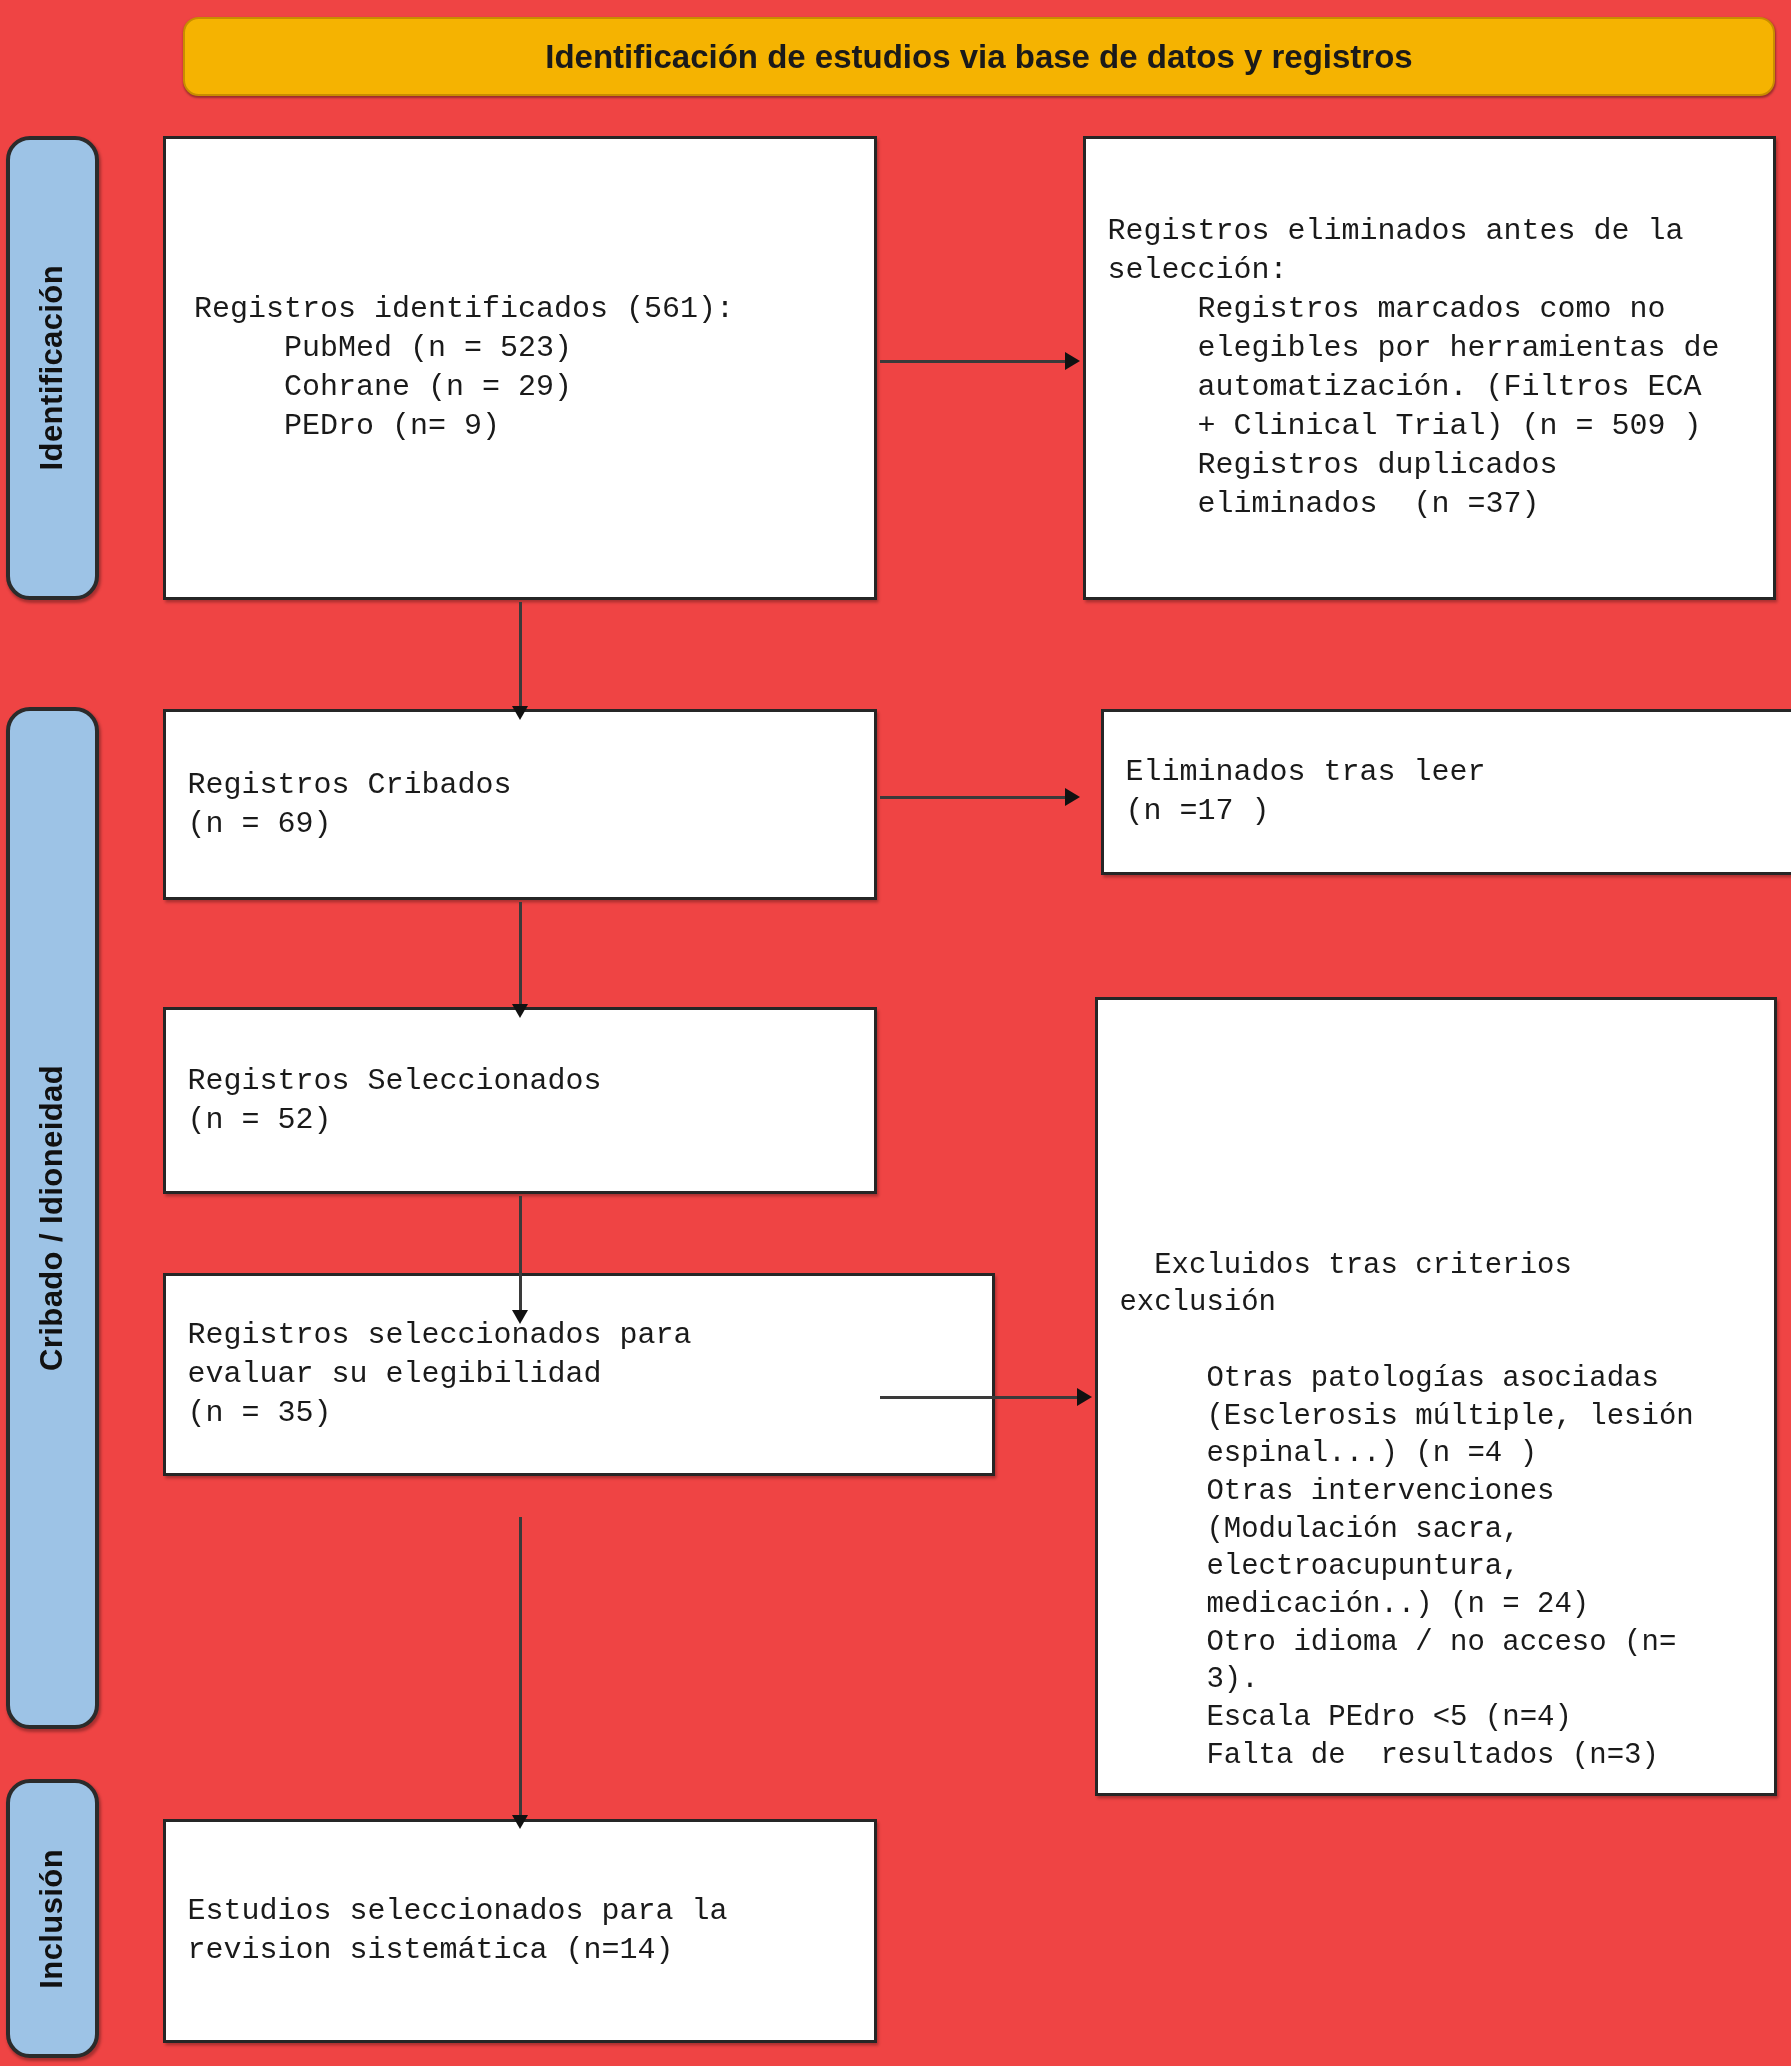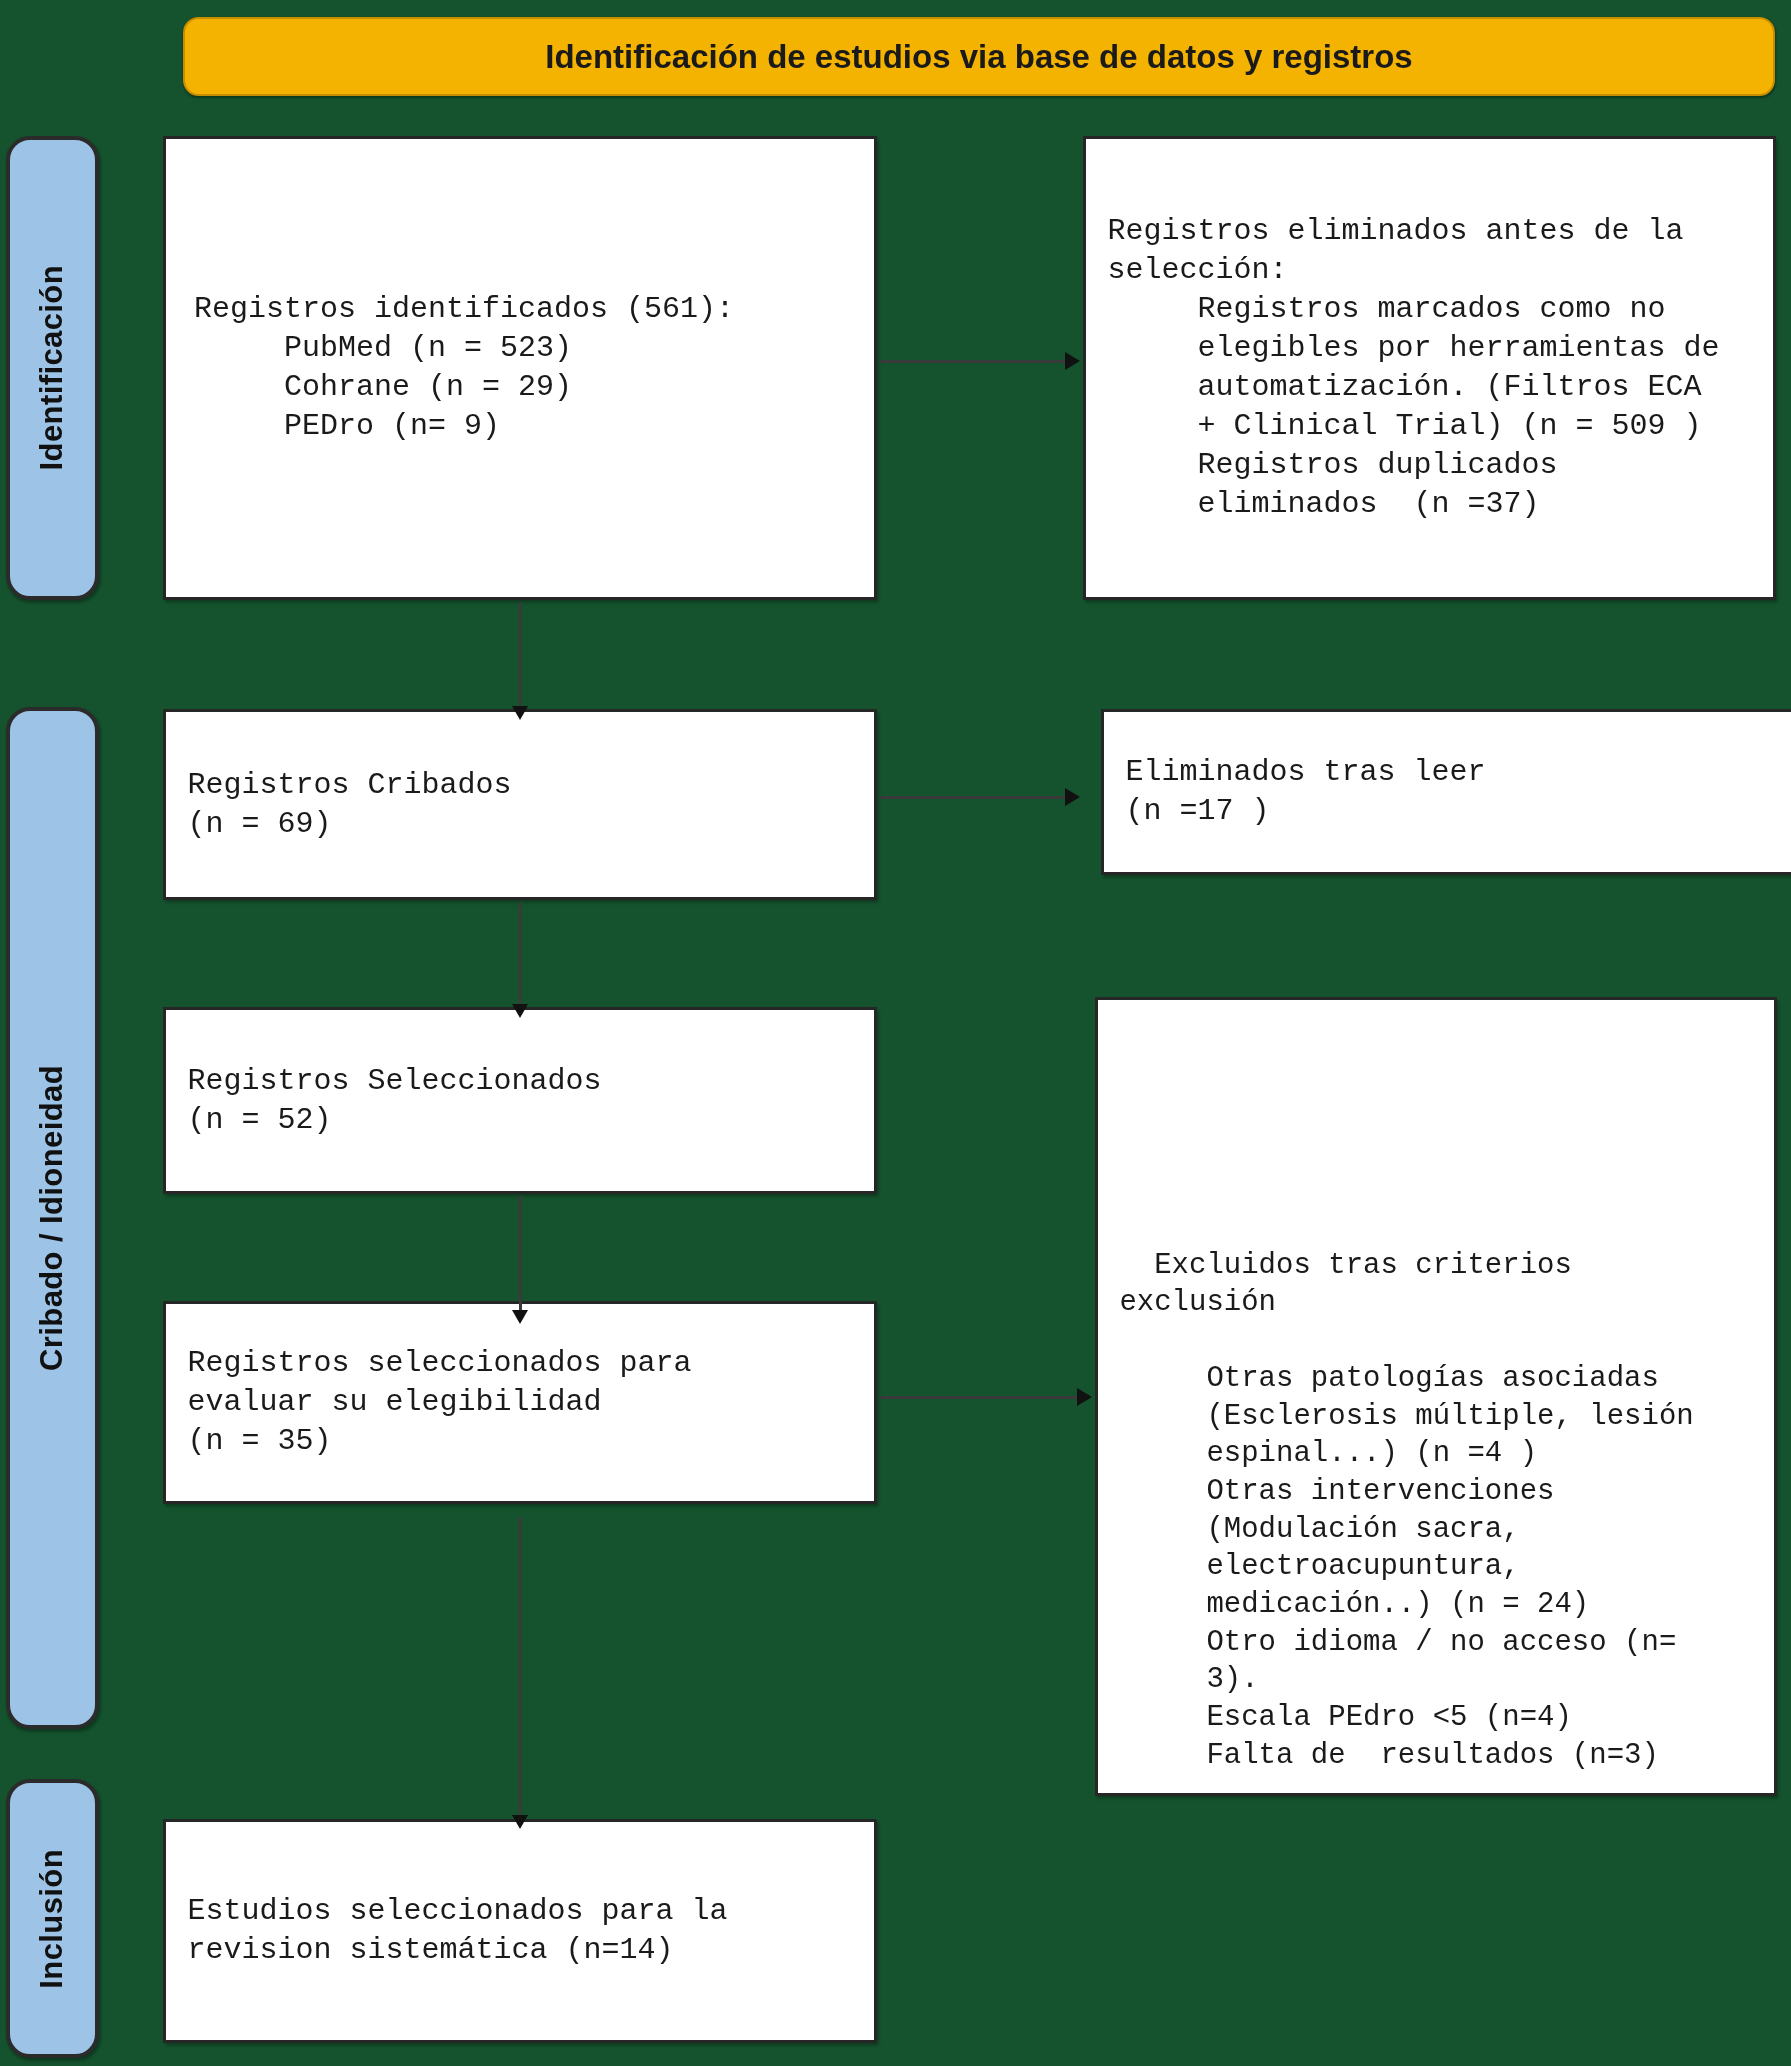--- a/index.html
+++ b/index.html
@@ -8,21 +8,21 @@
     background: #ffffff;
   }
   body {
     font-family: "Liberation Sans", sans-serif;
   }
 
   #prisma-canvas {
     position: relative;
     width: 1792px;
     height: 2066px;
-    background: #14532d;
+    background: #ef4444;
     overflow: hidden;
   }
 
   
   .banner {
     position: absolute;
     left: 183px;
     top: 17px;
     width: 1592px;
     height: 79px;
@@ -84,21 +84,21 @@
     font-size: 30px;
     line-height: 1.30;
     color: #1a1a1a;
     white-space: pre-wrap;
   }
 
   
   #box-identificados   { left: 163px; top: 136px;  width: 714px; height: 464px; }
   #box-cribados        { left: 163px; top: 709px;  width: 714px; height: 191px; }
   #box-seleccionados   { left: 163px; top: 1007px; width: 714px; height: 187px; }
-  #box-elegibilidad    { left: 163px; top: 1285px; width: 714px; height: 203px; margin-top: 16px; }
+  #box-elegibilidad    { left: 163px; top: 1257px; width: 832px; height: 203px; margin-top: 16px; }
   #box-incluidos       { left: 163px; top: 1819px; width: 714px; height: 224px; }
 
   
   #box-eliminados-pre  { left: 1083px; top: 136px;  width: 693px; height: 464px; }
   #box-eliminados-leer { left: 1083px; top: 709px;  width: 693px; height: 166px; margin-left: 18px; }
   #box-excluidos       { left: 1095px; top: 997px; width: 682px; height: 799px; }
 
   
   #box-identificados   { display:flex; align-items:center;padding-left:28px; }
   #box-cribados        { display:flex; align-items:center; }

